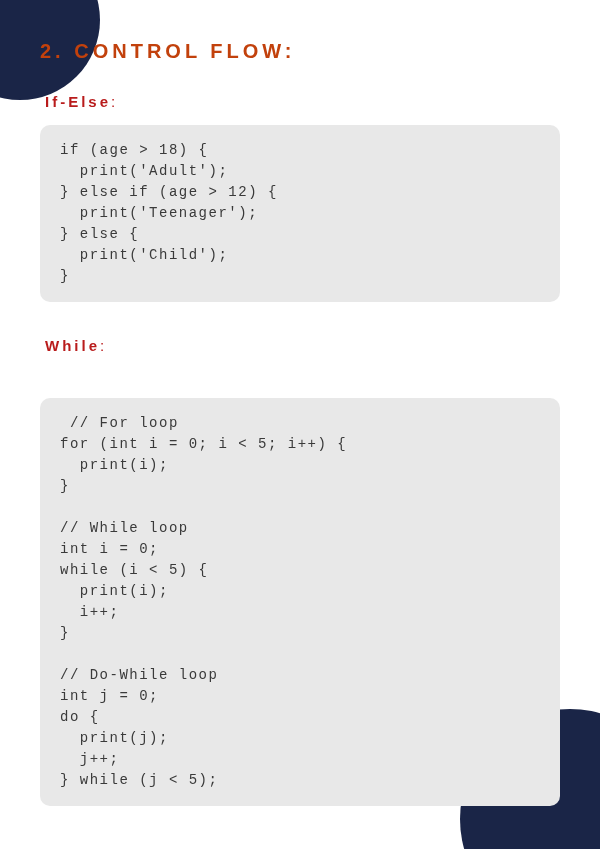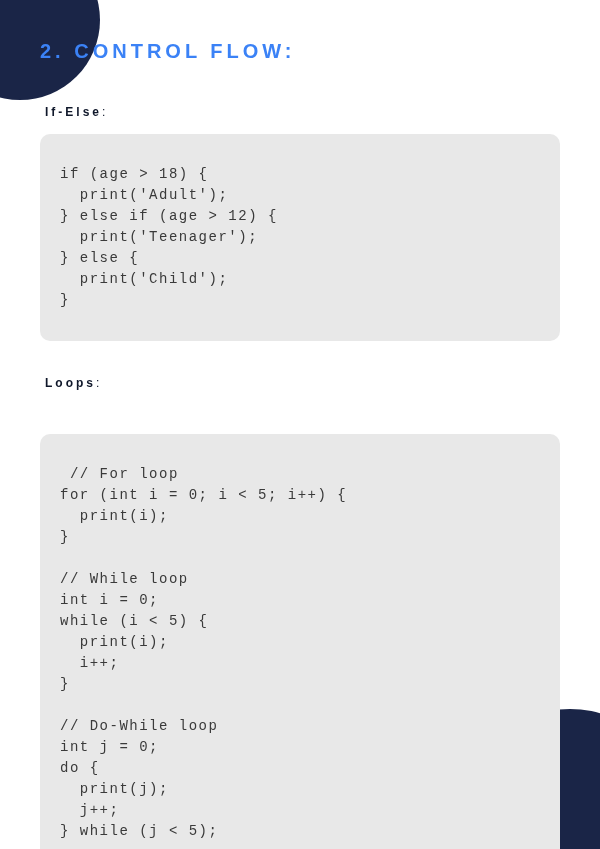--- a/index.html
+++ b/index.html
@@ -50,45 +50,45 @@
       z-index: 0;
     }
     
     .content {
       position: relative;
       z-index: 1;
       padding: 40px 40px 30px 40px;
     }
     
     .section-title {
-      color: #3b82f6;
+      color: #c2410c;
       font-size: 20px;
       font-weight: bold;
       letter-spacing: 4px;
-      margin-bottom: 42px;
+      margin-bottom: 30px;
     }
     
     .subsection-title {
-      color: #0f172a;
-      font-size: 12px;
+      color: #b91c1c;
+      font-size: 15px;
       font-weight: bold;
       letter-spacing: 3px;
       margin-bottom: 15px;
       margin-left: 5px;
     }
     
     .subsection-title .colon {
       font-weight: normal;
       letter-spacing: 1px;
     }
     
     .code-block {
       background: #e8e8e8;
       border-radius: 10px;
-      padding: 30px 20px;
+      padding: 15px 20px;
       font-family: 'Courier New', monospace;
       font-size: 14px;
       color: #3a3a3a;
       line-height: 1.5;
       letter-spacing: 1.5px;
       white-space: pre;
       margin-bottom: 35px;
     }
     
     .code-block.second {
@@ -115,21 +115,21 @@
 
   <div class="code-block">if (age &gt; 18) {
   print('Adult');
 } else if (age &gt; 12) {
   print('Teenager');
 } else {
   print('Child');
 }</div>
 
   <h2 class="subsection-title">
-    <span>Loops</span><span class="colon">:</span>
+    <span>While</span><span class="colon">:</span>
   </h2>
 
   <div class="code-block second"> // For loop
 for (int i = 0; i &lt; 5; i++) {
   print(i);
 }
 
 // While loop
 int i = 0;
 while (i &lt; 5) {

